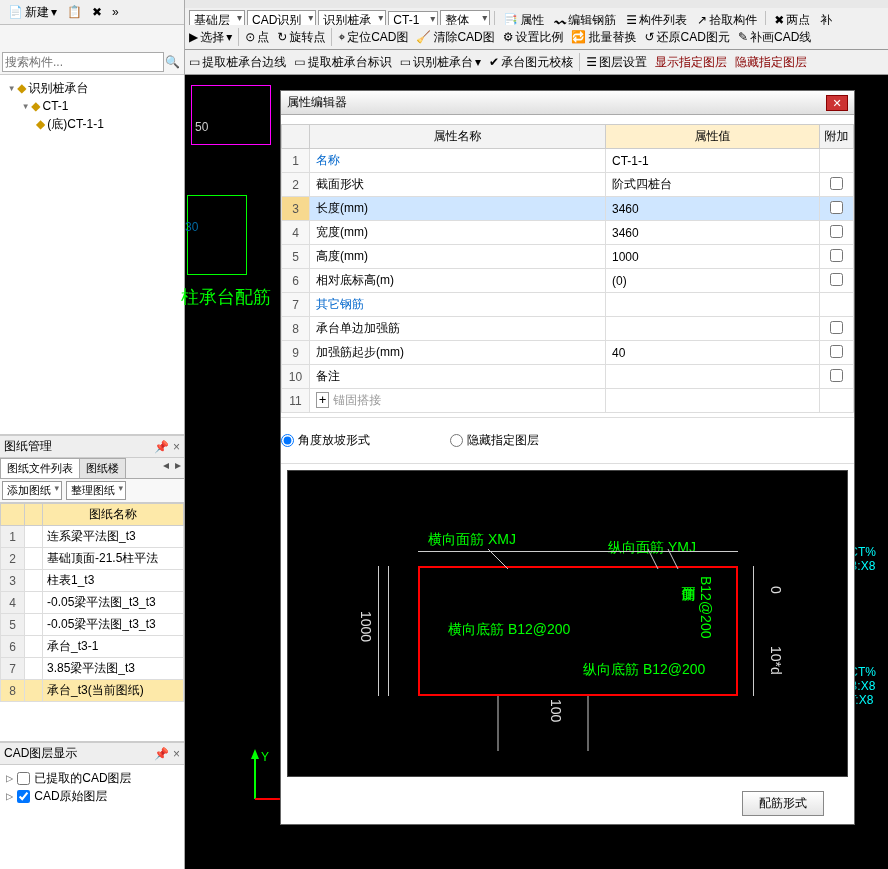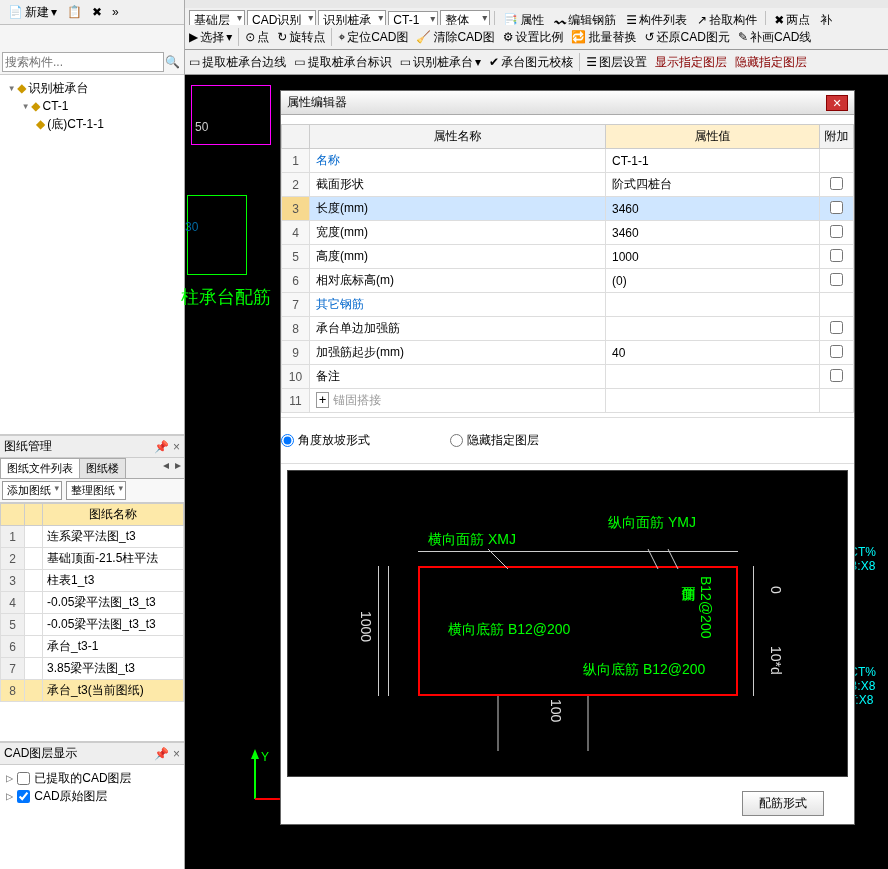--- a/index.html
+++ b/index.html
@@ -336,21 +336,21 @@
     <label>
         <input type="radio" name="slope" style=""> 
         <span>隐藏指定图层</span>
       </label>
   </div>
 
   <div class="diagram">
     <div class="rect" style="left:130px; top:95px; width:320px; height:130px;"></div>
 
     <div class="lbl" style="left:140px; top:60px;">横向面筋 XMJ</div>
-    <div class="lbl" style="left:320px; top:43px;">纵向面筋 YMJ</div>
+    <div class="lbl" style="left:320px; top:68px;">纵向面筋 YMJ</div>
     <div class="lbl" style="left:160px; top:150px;">横向底筋 B12@200</div>
     <div class="lbl" style="left:295px; top:190px;">纵向底筋 B12@200</div>
     <div class="lbl" style="left:392px; top:105px; writing-mode:vertical-rl;">侧面筋</div>
     <div class="lbl" style="left:410px; top:105px; writing-mode:vertical-rl;">B12@200</div>
 
     <div class="lbl lblw" style="left:70px; top:140px; writing-mode:vertical-rl;">1000</div>
     <div class="lbl lblw" style="left:480px; top:115px; writing-mode:vertical-rl;">0</div>
     <div class="lbl lblw" style="left:480px; top:175px; writing-mode:vertical-rl;">10*d</div>
     <div class="lbl lblw" style="left:260px; top:228px; writing-mode:vertical-rl;">100</div>
 

